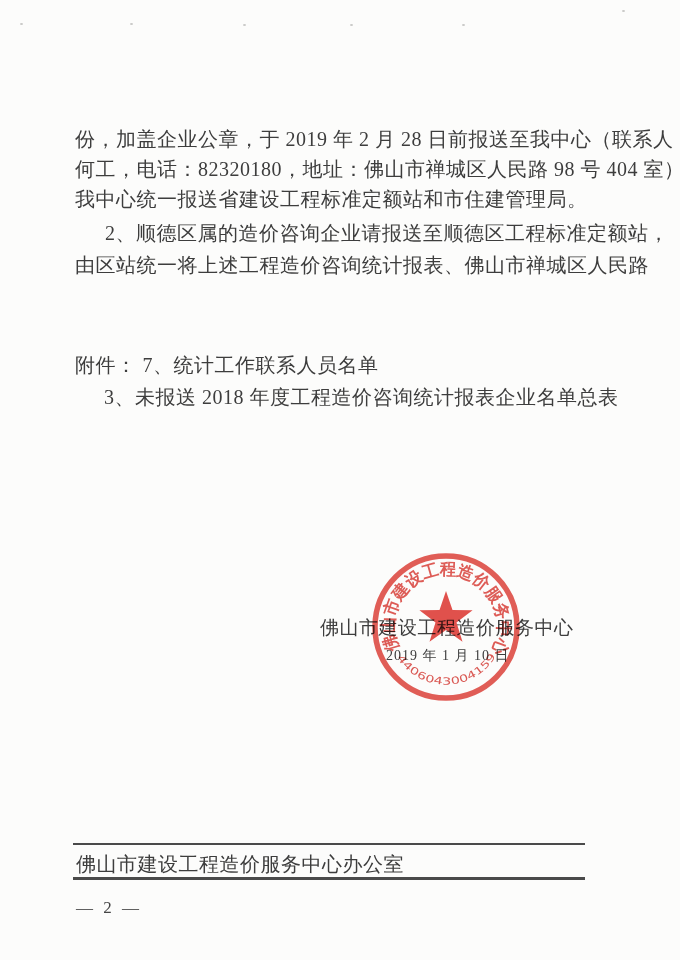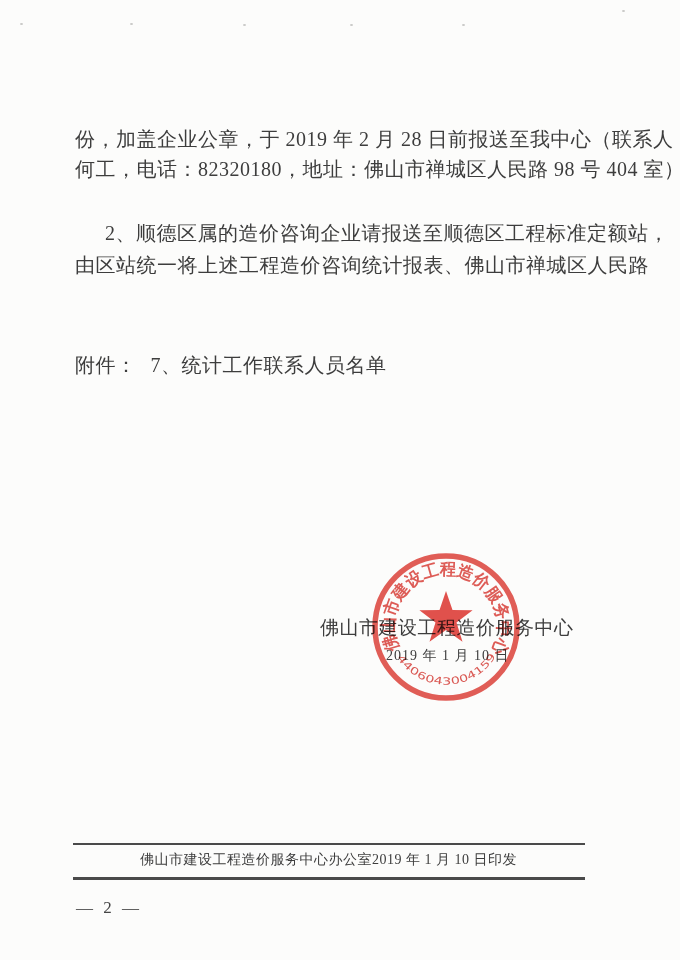--- a/index.html
+++ b/index.html
@@ -38,21 +38,21 @@
     position: absolute;
     left: 75px;
     top: 349px;
     width: 540px;
     font-size: 20px;
     line-height: 32px;
     letter-spacing: 0.5px;
   }
   .attachments .item-sub { padding-left: 29px; white-space: nowrap; }
   .att-line1 { white-space: nowrap; }
-  .att-label { display: inline-block; margin-right: 14px; }
+  .att-label { display: inline-block; margin-right: 6px; }
   .signature-org {
     position: absolute;
     left: 320px;
     top: 615px;
     font-size: 19px;
     letter-spacing: 0.5px;
     white-space: nowrap;
     z-index: 1;
   }
   .signature-date {
@@ -82,23 +82,23 @@
     background: #4a4a4a;
   }
   .rule-top { top: 843px; }
   .rule-bottom { top: 877px; height: 3px; }
   .footer-row {
     position: absolute;
     left: 73px;
     top: 851px;
     width: 512px;
     display: flex;
-    justify-content: center;
+    justify-content: space-between;
     align-items: center;
-    font-size: 14px;
+    font-size: 20px;
     letter-spacing: 0.5px;
   }
   .footer-office { padding-left: 3px; white-space: nowrap; }
   .footer-date { padding-right: 4px; white-space: nowrap; }
   .page-number {
     position: absolute;
     left: 76px;
     top: 898px;
     font-size: 17px;
     letter-spacing: 3px;
@@ -116,31 +116,33 @@
     <div class="speck" style="left:130px; top:23px;"></div>
     <div class="speck" style="left:243px; top:24px;"></div>
     <div class="speck" style="left:350px; top:24px;"></div>
     <div class="speck" style="left:462px; top:24px;"></div>
     <div class="speck" style="left:622px; top:10px;"></div>
   </div>
 
   <div class="body-block p1">
     <div class="tline">份，加盖企业公章，于 2019 年 2 月 28 日前报送至我中心（联系人：</div>
     <div class="tline">何工，电话：82320180，地址：佛山市禅城区人民路 98 号 404 室），</div>
+    <div class="tline">我中心统一报送省建设工程标准定额站和市住建管理局。</div>
   </div>
 
   <div class="body-block p2">
     <div class="tline indent">2、顺德区属的造价咨询企业请报送至顺德区工程标准定额站，</div>
     <div class="tline">由区站统一将上述工程造价咨询统计报表、佛山市禅城区人民路</div>
   </div>
 
   <div class="attachments">
     <div class="att-line1">
       <span class="att-label">附件：</span><span>7、统计工作联系人员名单</span>
     </div>
+    <div class="item-sub">3、未报送 2018 年度工程造价咨询统计报表企业名单总表</div>
   </div>
 
   <div class="signature-org">佛山市建设工程造价服务中心</div>
   <div class="signature-date">2019 年 1 月 10 日</div>
 
   <div class="seal">
     <svg width="210" height="210" viewBox="-105 -105 210 210" xmlns="http://www.w3.org/2000/svg">
       <defs>
         <path id="ring-text-path" d="M -47,22 A 52,52 0 1,1 45,26" fill="none"></path>
         <path id="code-text-path" d="M -50,29 A 58,58 0 0,0 50,29" fill="none"></path>
@@ -152,19 +154,18 @@
       </text>
       <text font-size="10" fill="#d8423c" font-family="DejaVu Sans, sans-serif">
         <textPath href="#code-text-path" startOffset="2" textLength="118" lengthAdjust="spacingAndGlyphs">4406043004159</textPath>
       </text>
     </svg>
   </div>
 
   <div class="footer-rule rule-top"></div>
   <div class="footer-row">
     <span class="footer-office">佛山市建设工程造价服务中心办公室</span>
-    <span class="footer-date">2019 年 1 月 10 日印发</span>
   </div>
   <div class="footer-rule rule-bottom"></div>
 
   <div class="page-number">— 2 —</div>
 
 </div>
 
 </body></html>

